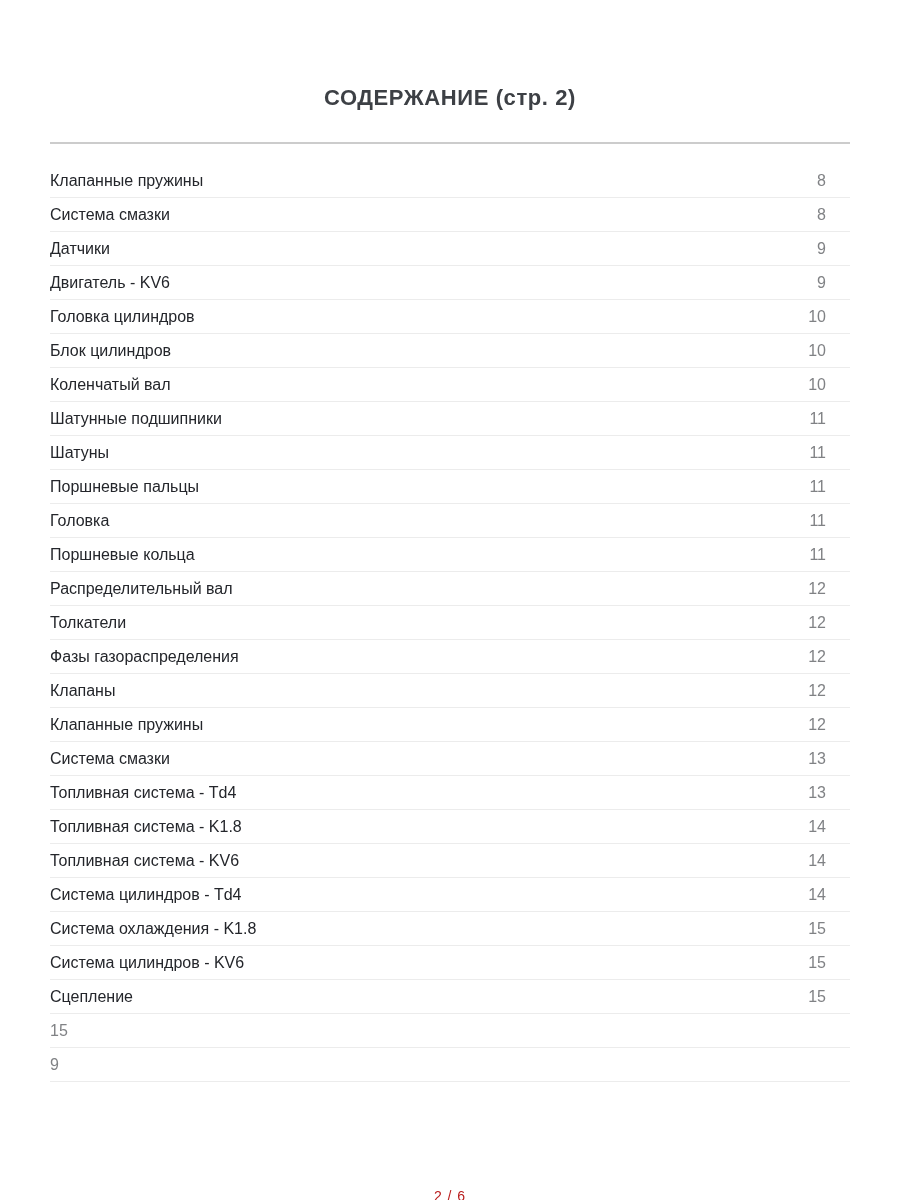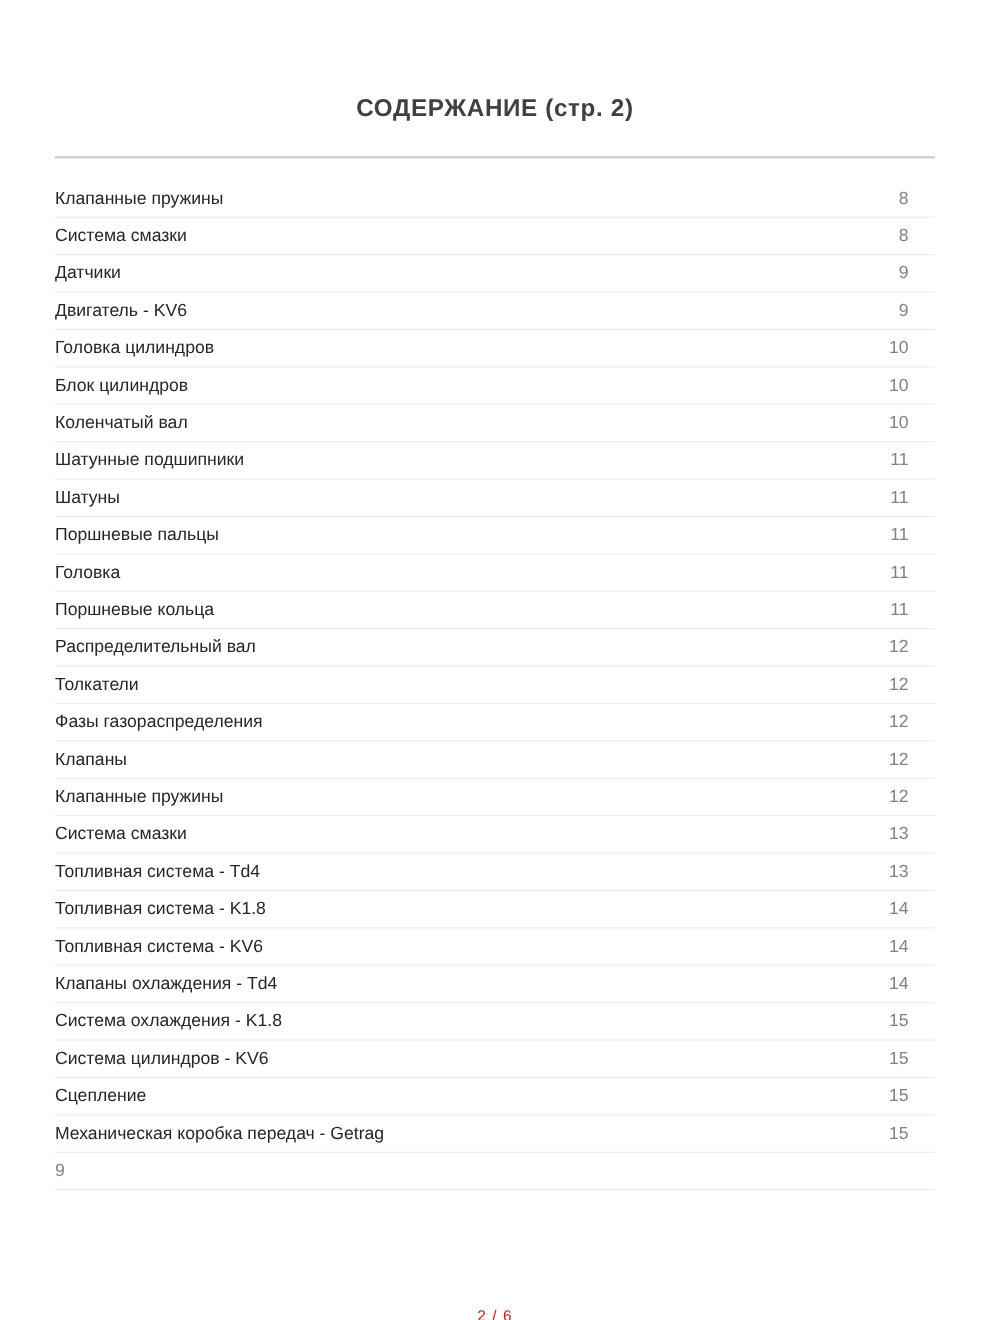--- a/index.html
+++ b/index.html
@@ -171,41 +171,40 @@
     <span class="toc-label">Топливная система - K1.8</span>
     <span class="toc-page">14</span>
   </div>
 
   <div class="toc-row">
     <span class="toc-label">Топливная система - KV6</span>
     <span class="toc-page">14</span>
   </div>
 
   <div class="toc-row">
-    <span class="toc-label">Клапаны охлаждения - Td4</span>
+    <span class="toc-label">Система цилиндров - Td4</span>
     <span class="toc-page">14</span>
   </div>
 
   <div class="toc-row">
     <span class="toc-label">Система охлаждения - K1.8</span>
     <span class="toc-page">15</span>
   </div>
 
   <div class="toc-row">
     <span class="toc-label">Система цилиндров - KV6</span>
     <span class="toc-page">15</span>
   </div>
 
   <div class="toc-row">
     <span class="toc-label">Сцепление</span>
     <span class="toc-page">15</span>
   </div>
 
   <div class="toc-row">
-    <span class="toc-label">Механическая коробка передач - Getrag</span>
     <span class="toc-page">15</span>
   </div>
 
   <div class="toc-row">
     <span class="toc-page">9</span>
   </div>
 
 </div>
 
   <div class="pager">2 / 6</div>

